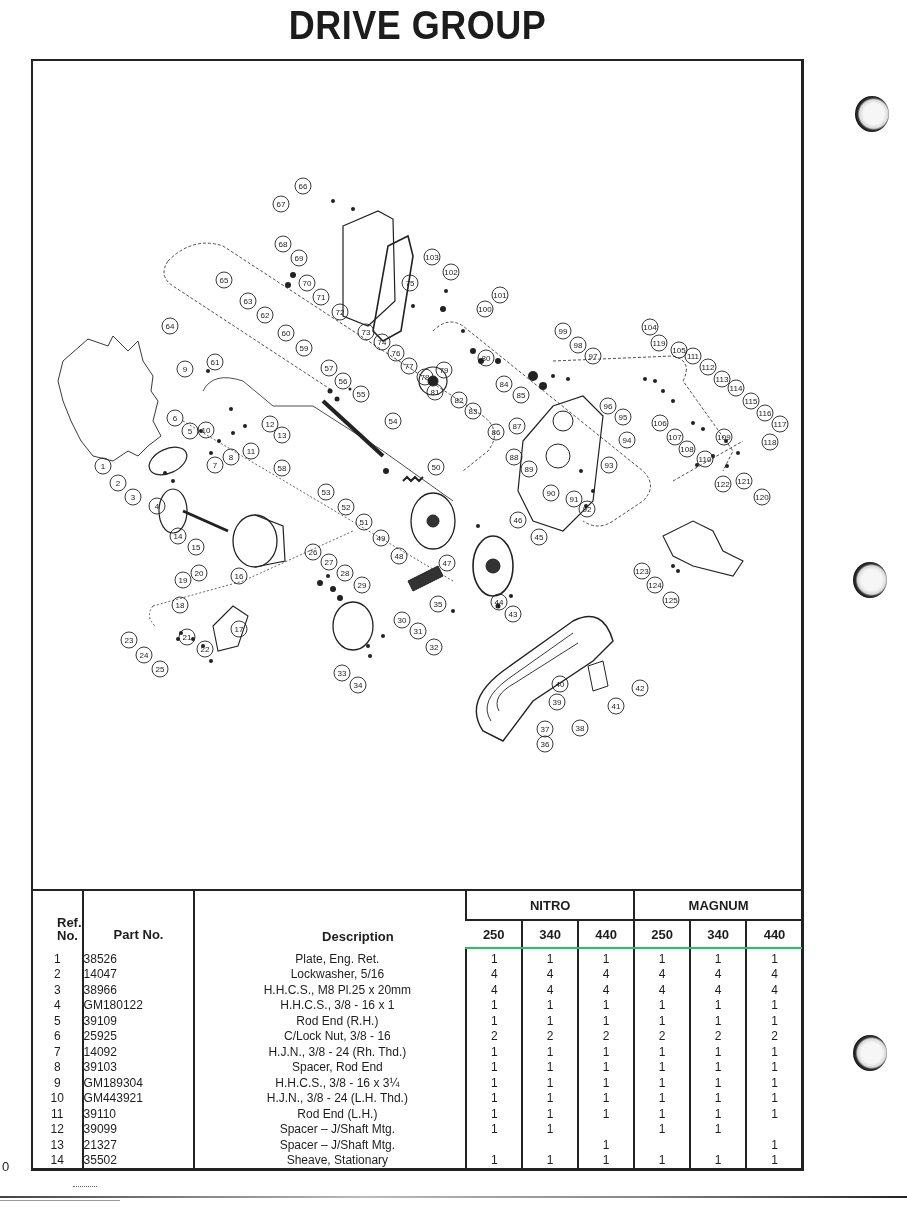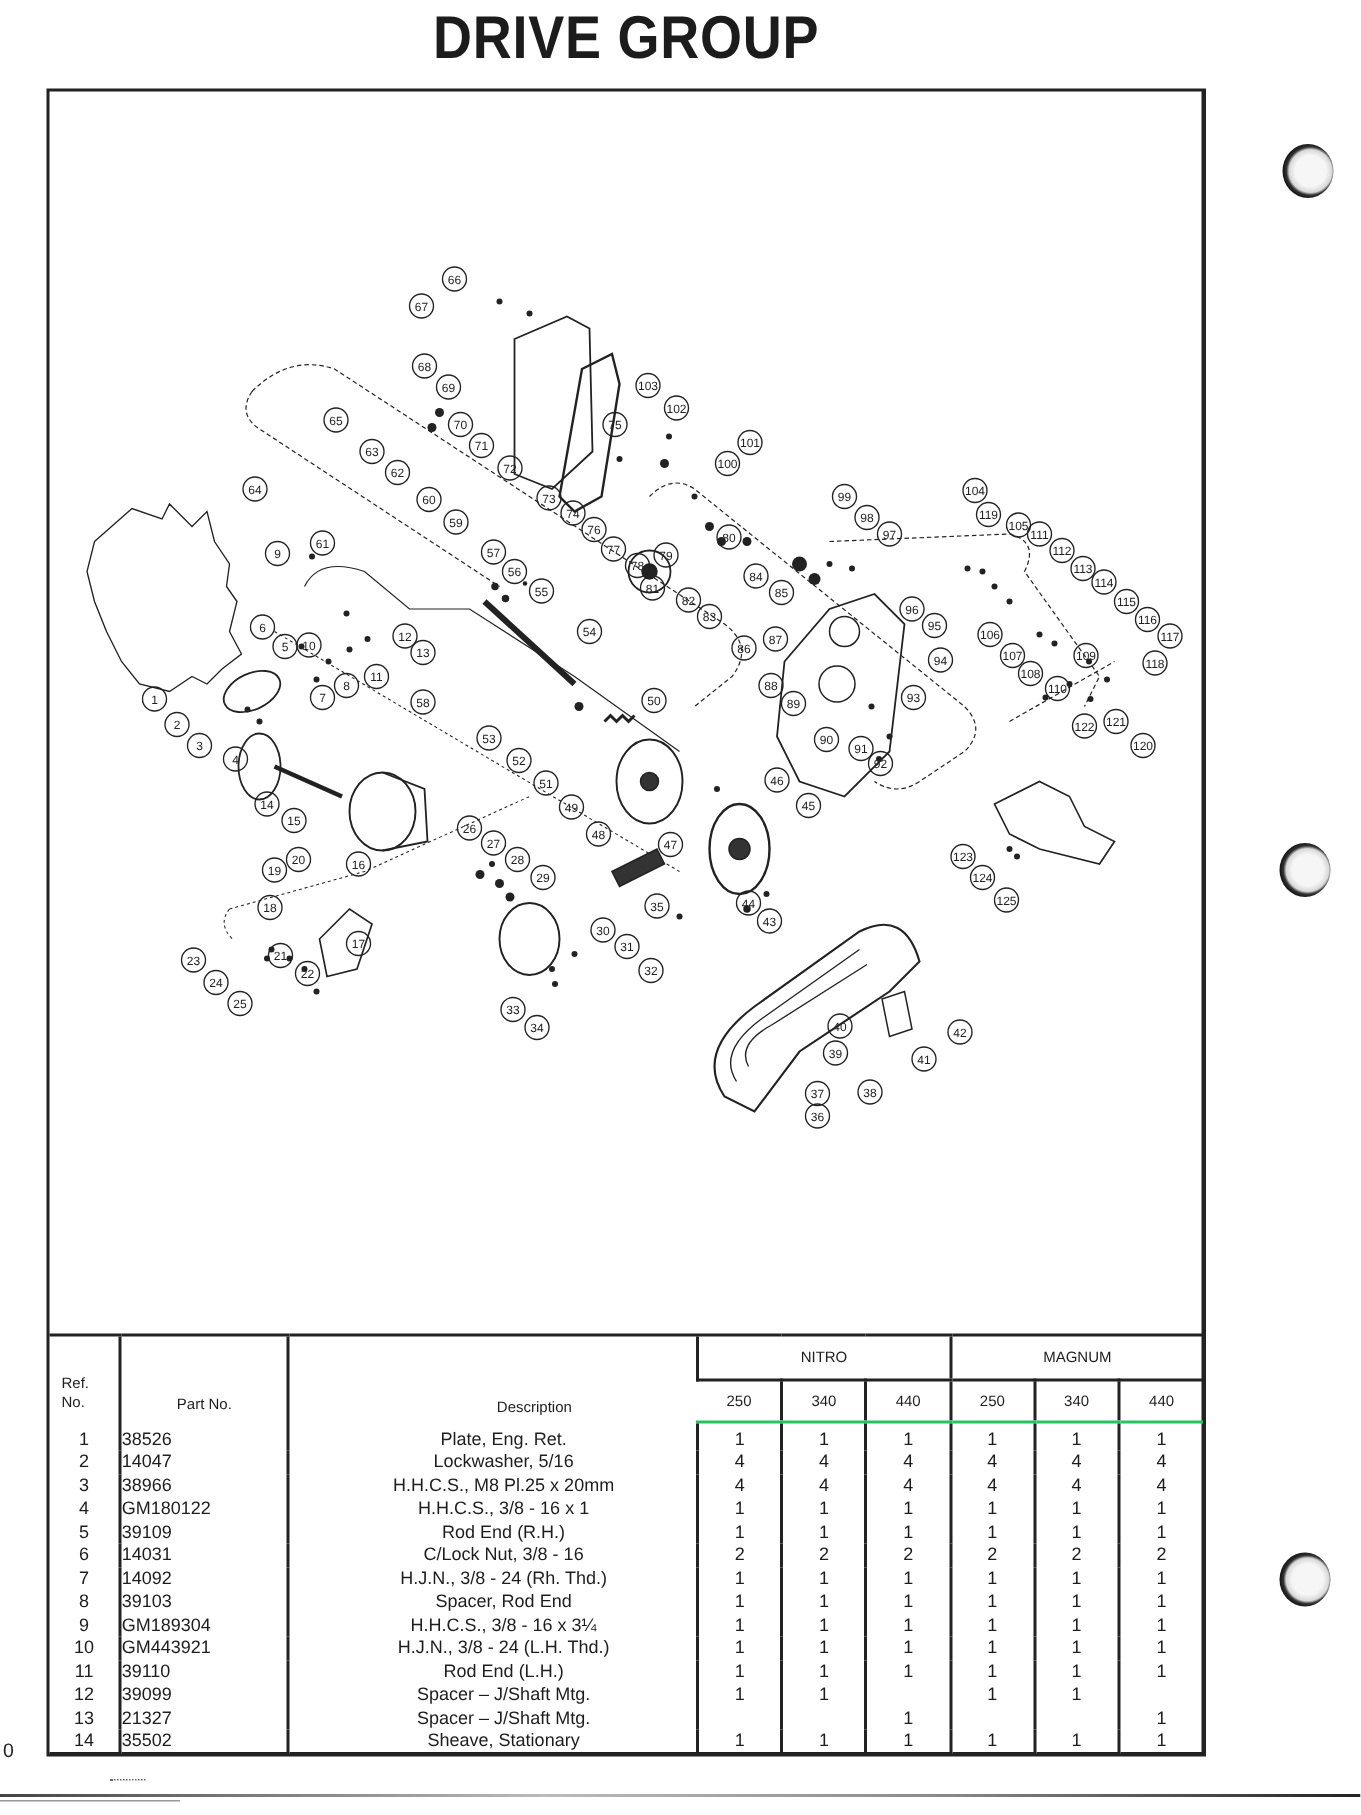--- a/index.html
+++ b/index.html
@@ -20,31 +20,31 @@
 
   .binder-hole {
     position: absolute; width: 34px; height: 36px; border-radius: 50%;
     background: radial-gradient(circle at 55% 50%, #f6f6f6 0 40%, #d8d8d8 55%, #333 62%, #111 72%, #777 86%, #fff 92%);
   }
 
   table.parts {
     position: absolute; left: 33px; top: 889px; width: 769px;
     border-collapse: collapse; font-size: 12px; color: #1d1d1d;
   }
-  table.parts th { font-weight: normal; font-size: 10px; }
+  table.parts th { font-weight: bold; font-size: 13px; }
   table.parts th, table.parts td { border-left: 2px solid #222; }
   table.parts tr > :first-child { border-left: none; }
   .hdr-top th { border-top: 2px solid #222; }
   .hdr-group { height: 30px; border-bottom: 2px solid #222; }
   .hdr-sub th { height: 28px; border-bottom: 2px solid #22c55e; font-size: 11.5px; }
   .col-ref { width: 47px; text-align: center; }
   .col-part { width: 112px; text-align: left; margin-left: 24px; }
   .col-desc { width: 272px; text-align: center; }
   .col-qty { width: 56px; text-align: center; }
-  th.col-ref { vertical-align: bottom; padding-bottom: 6px; text-align: left; padding-left: 8px; line-height: 13px; }
+  th.col-ref { vertical-align: bottom; padding-bottom: 6px; text-align: left; padding-left: 24px; line-height: 13px; }
   th.col-part { vertical-align: bottom; padding-bottom: 6px; text-align: center; }
   th.col-desc { vertical-align: bottom; padding-bottom: 4px; text-align: center; padding-left: 55px; }
   td.col-part { }
   td.col-desc { padding-left: 14px; }
   table.parts tbody td { height: 15.5px; line-height: 15px; }
   table.parts tbody tr:first-child td { padding-top: 3px; }
   table.parts tbody tr:last-child td { border-bottom: 2px solid #222; }
 
   .margin-zero { position: absolute; left: 2px; top: 1159px; font-size: 13px; color: #222; }
   .footer-dots { position: absolute; left: 73px; top: 1186px; width: 24px; border-top: 1px dotted #666; }
@@ -760,21 +760,21 @@
         <td class="col-desc">Rod End (R.H.)</td>
         <td class="col-qty">1</td>
         <td class="col-qty">1</td>
         <td class="col-qty">1</td>
         <td class="col-qty">1</td>
         <td class="col-qty">1</td>
         <td class="col-qty">1</td>
       </tr>
       <tr>
         <td class="col-ref">6</td>
-        <td class="col-part">14031</td>
+        <td class="col-part">25925</td>
         <td class="col-desc">C/Lock Nut, 3/8 - 16</td>
         <td class="col-qty">2</td>
         <td class="col-qty">2</td>
         <td class="col-qty">2</td>
         <td class="col-qty">2</td>
         <td class="col-qty">2</td>
         <td class="col-qty">2</td>
       </tr>
       <tr>
         <td class="col-ref">7</td>

